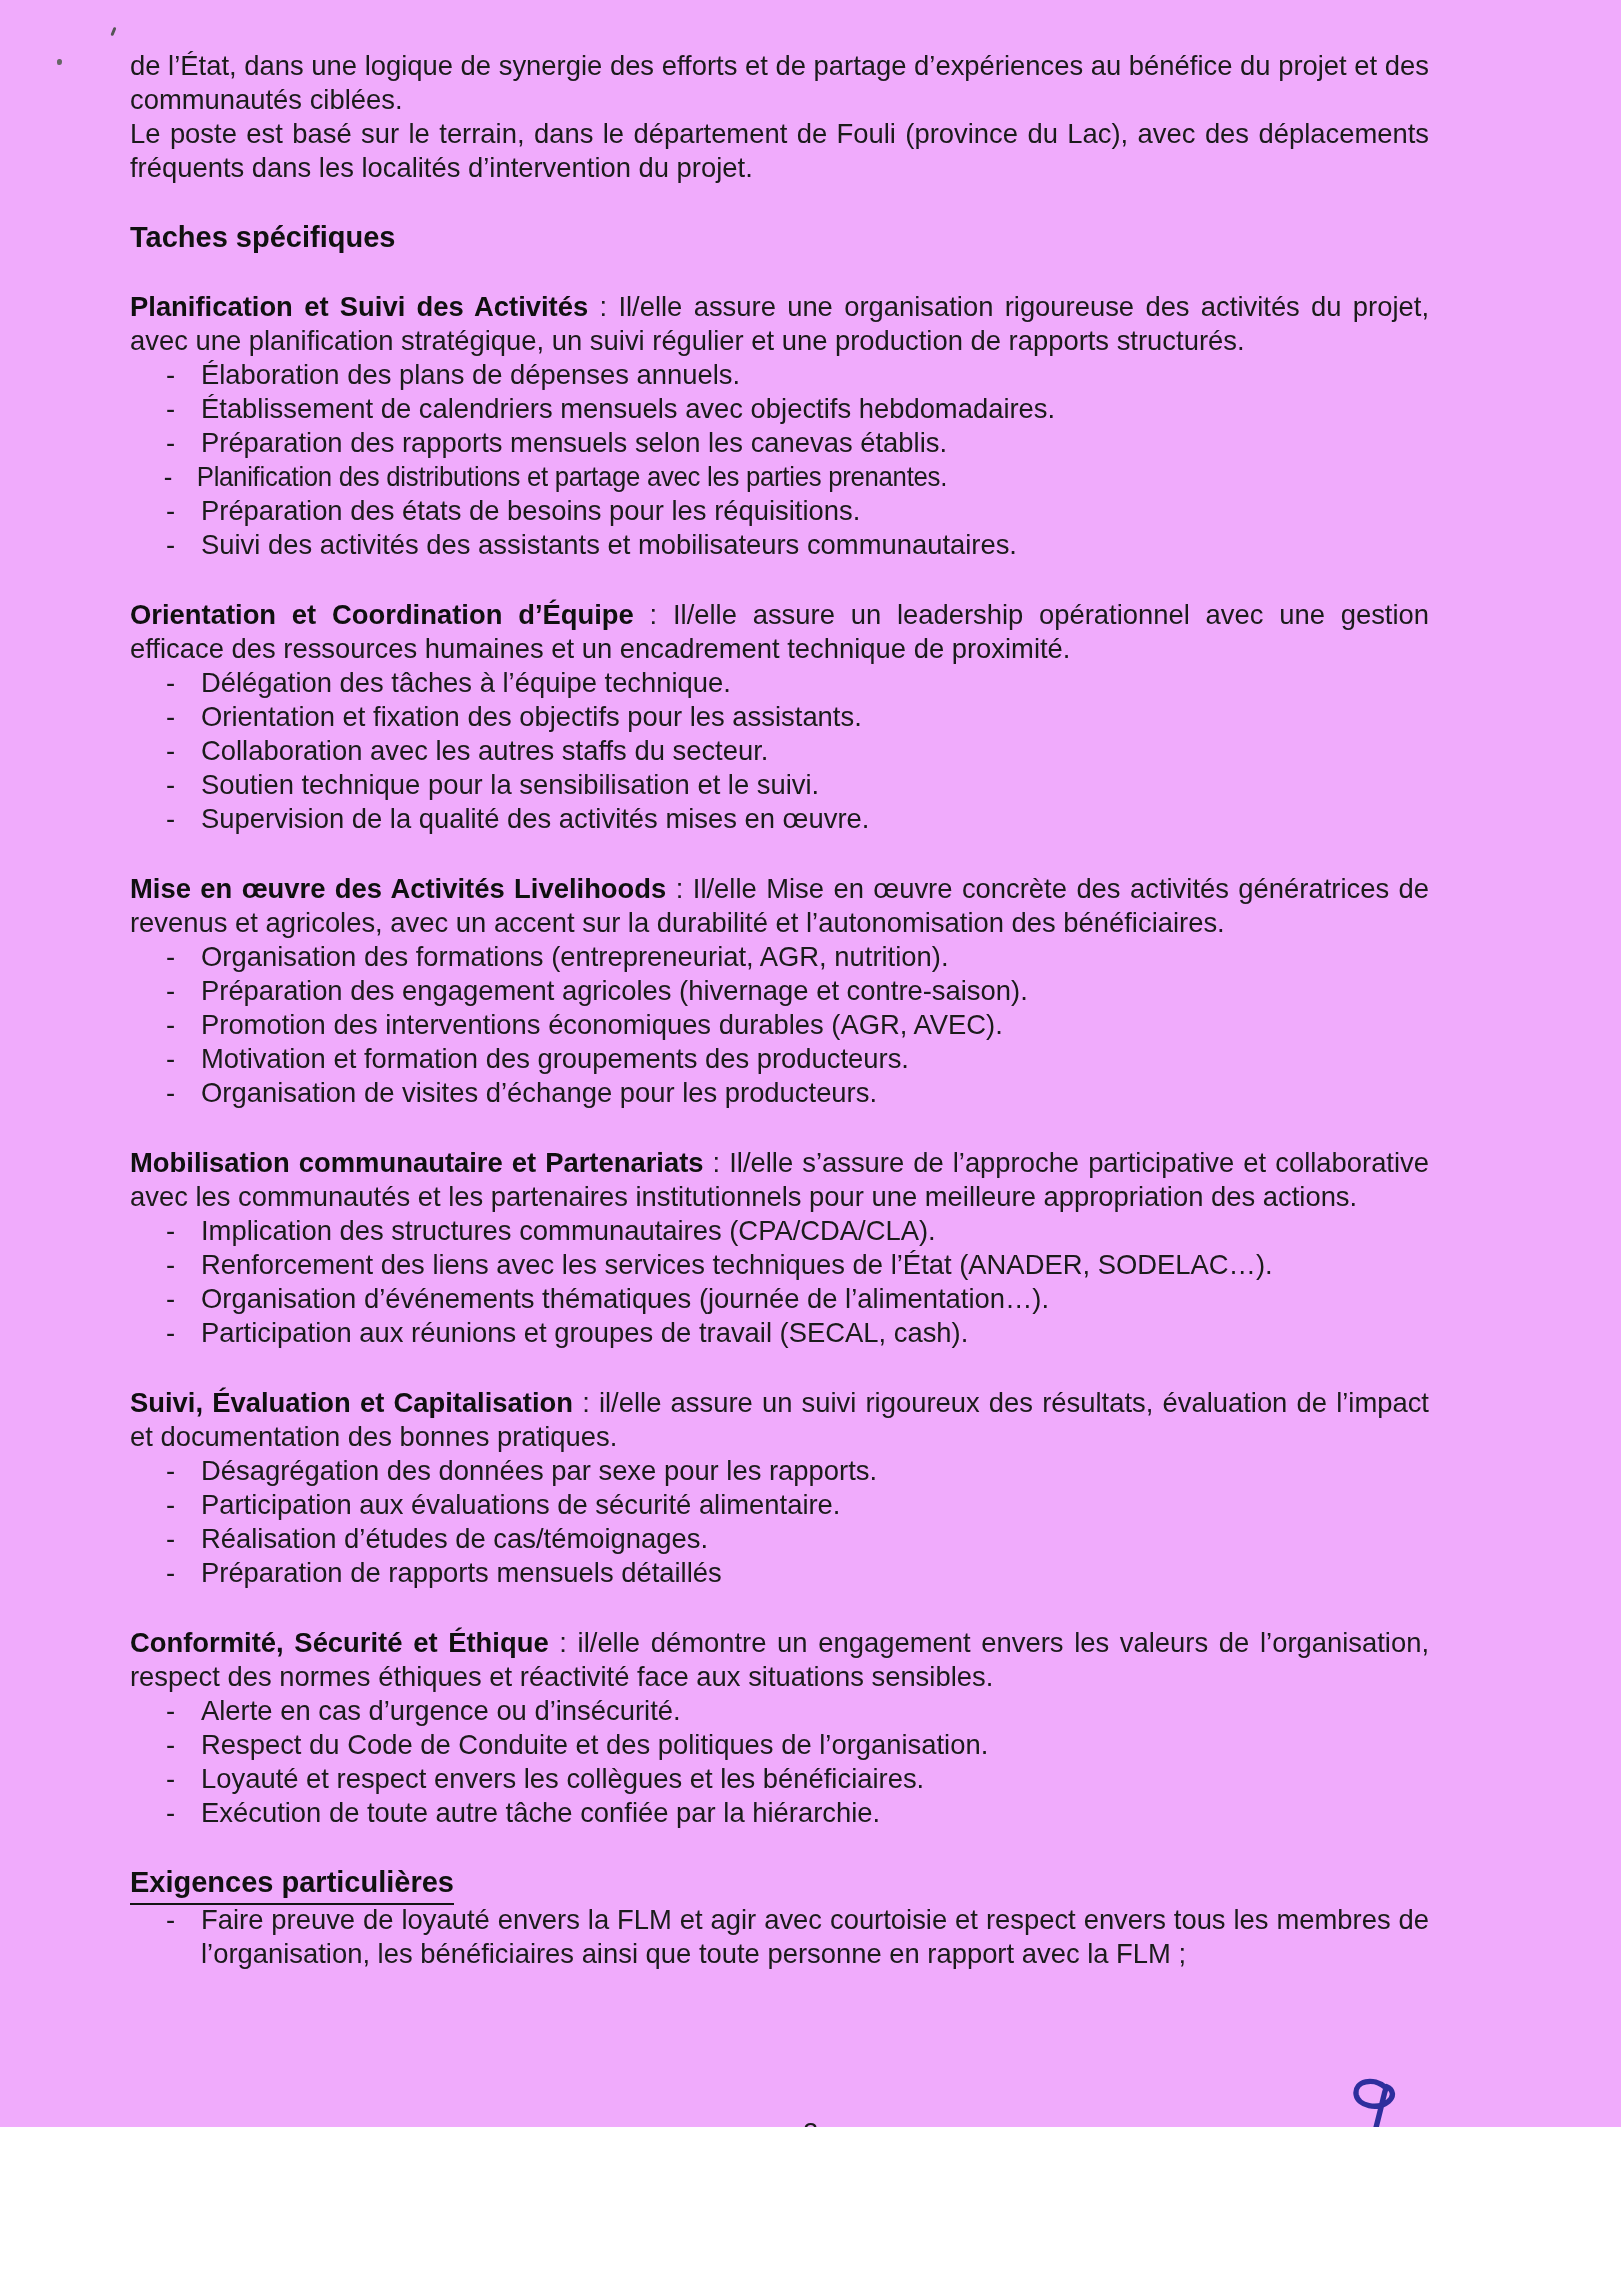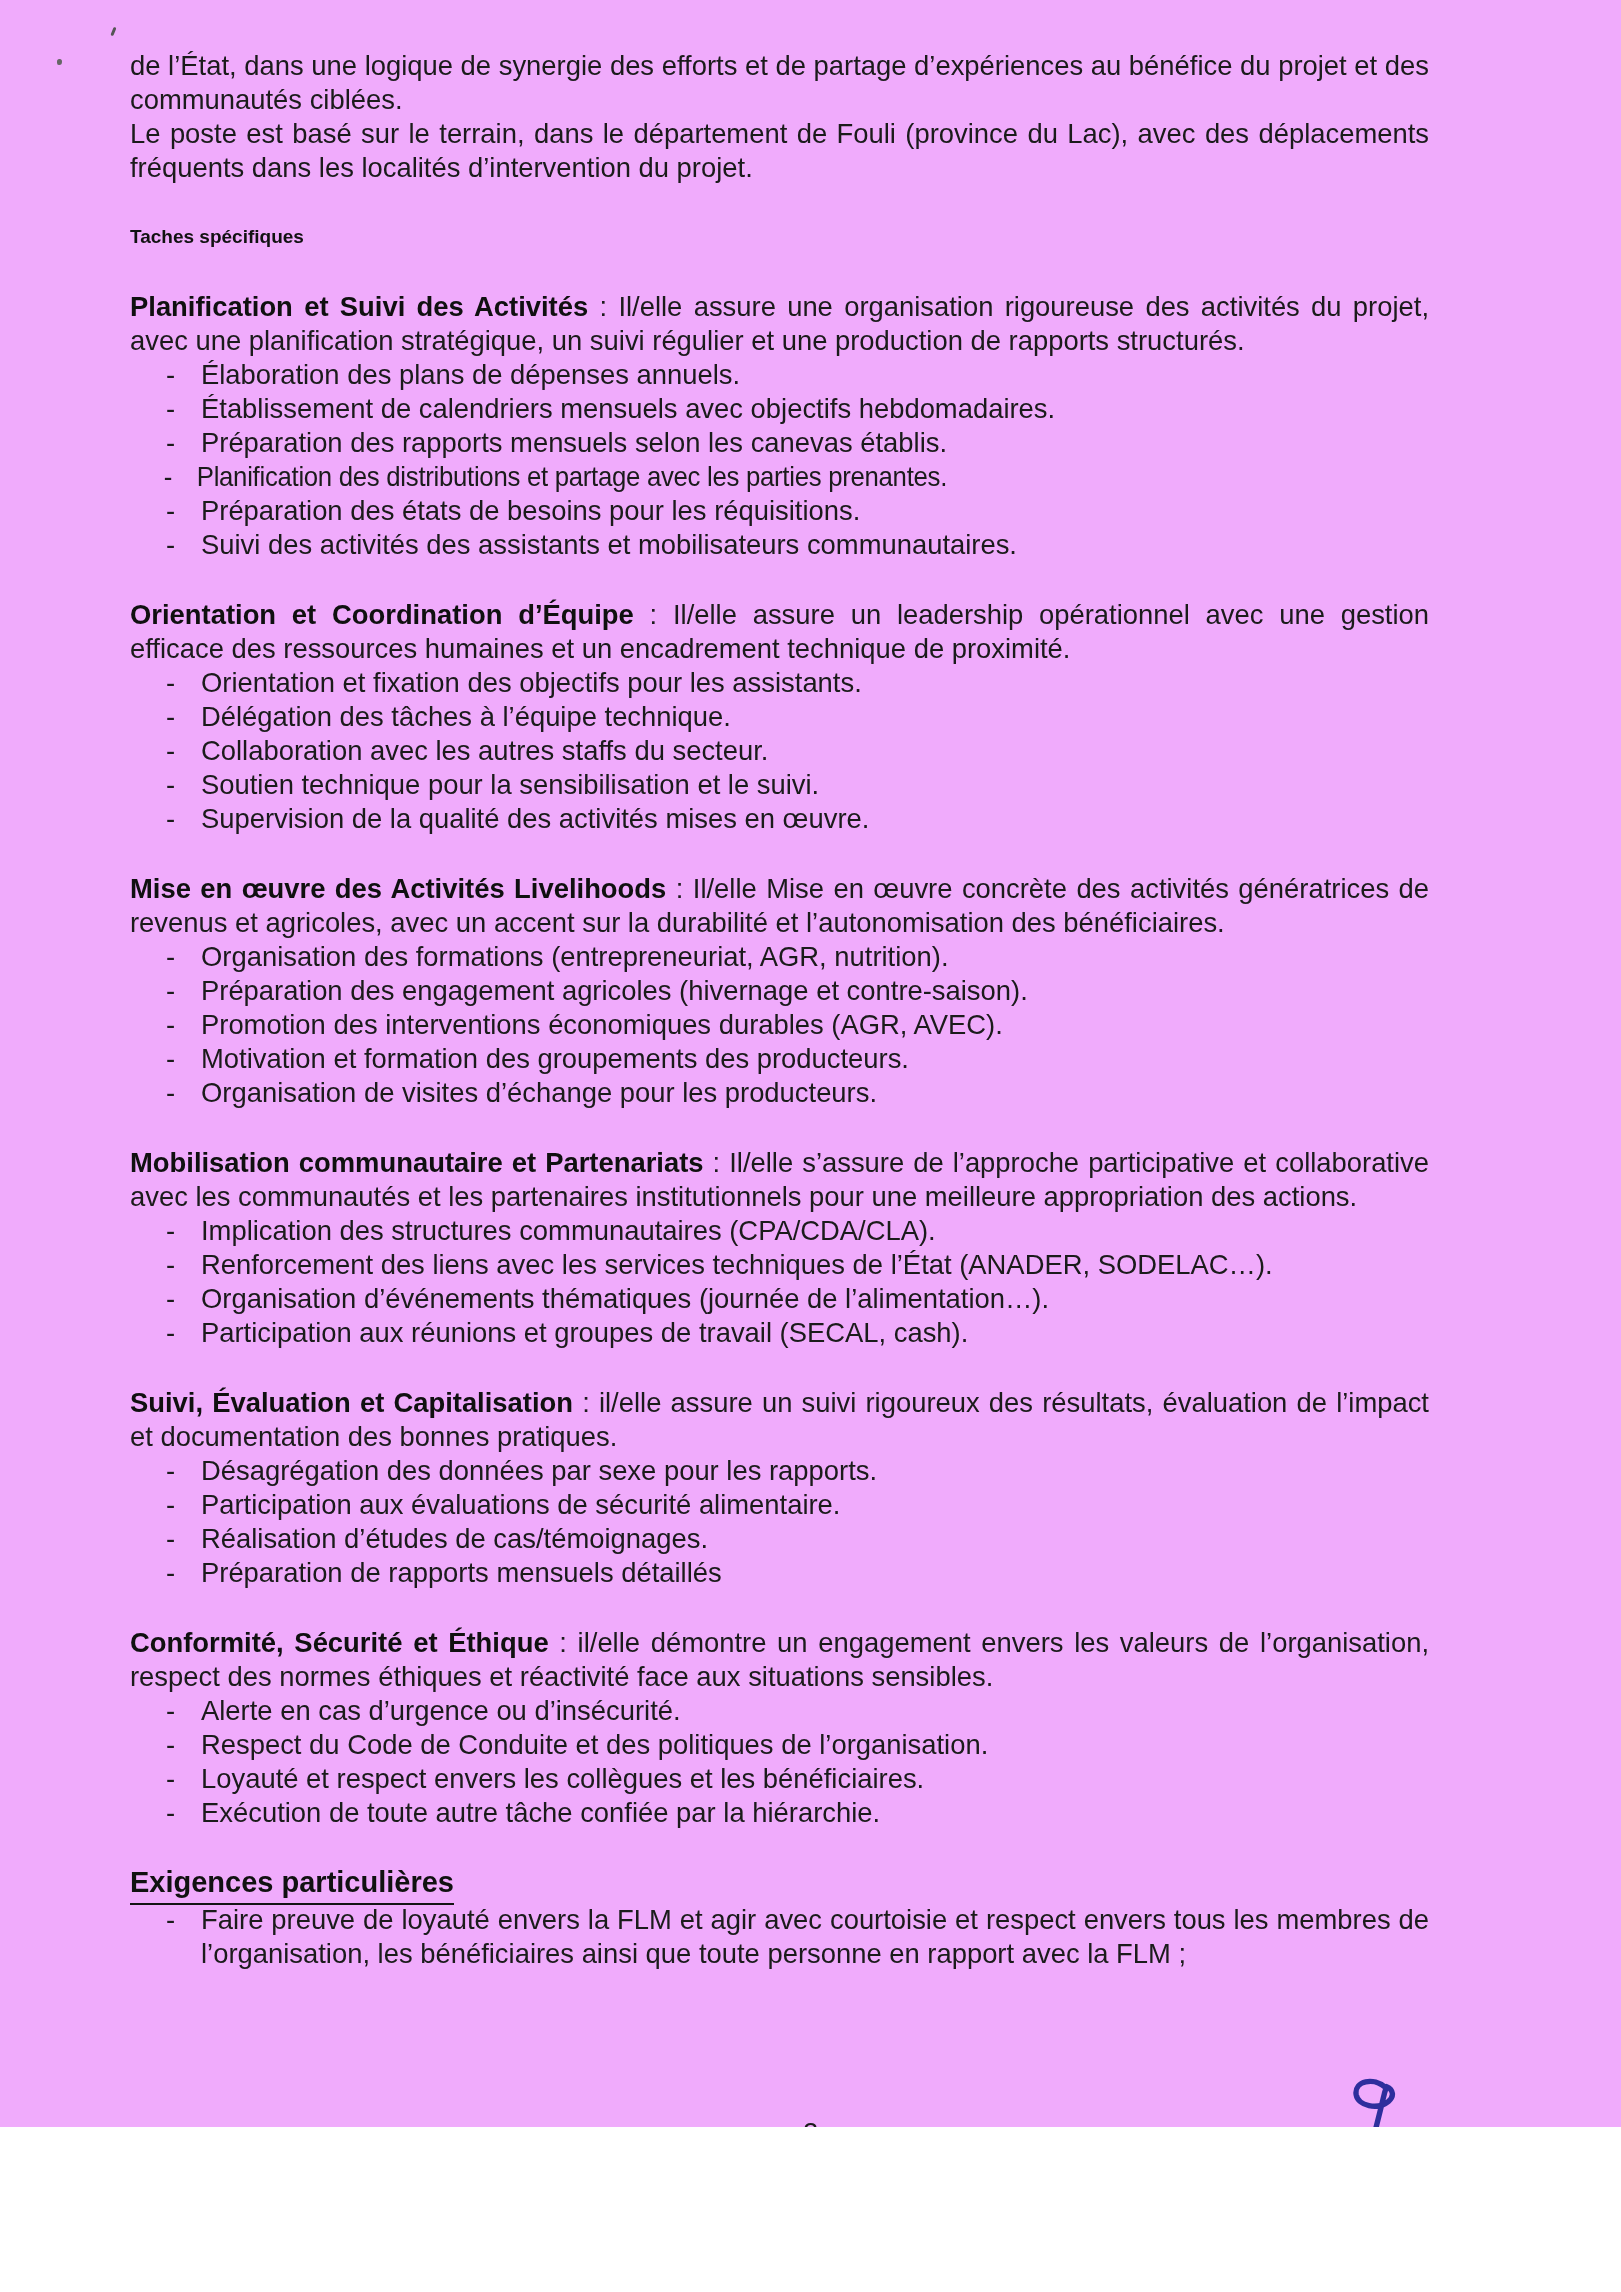--- a/index.html
+++ b/index.html
@@ -23,21 +23,21 @@
     width: 1299px;
     font-size: 27.4px;
     line-height: 34px;
   }
   .para {
     margin: 0;
     text-align: justify;
   }
   .tasks-heading {
     margin: 35px 0 27.4px 0;
-    font-size: 19px;
+    font-size: 29px;
     font-weight: bold;
     color: #111;
   }
   .task-section { margin-top: 36px; }
   .section-para { margin: 0; text-align: justify; }
   .sec-title { font-weight: bold; color: #101010; }
   .bullets {
     list-style: none;
     margin: 0;
     padding: 0;
@@ -134,22 +134,22 @@
         <li>Préparation des rapports mensuels selon les canevas établis.</li>
         <li class="condensed">Planification des distributions et partage avec les parties prenantes.</li>
         <li>Préparation des états de besoins pour les réquisitions.</li>
         <li>Suivi des activités des assistants et mobilisateurs communautaires.</li>
       </ul>
     </section>
 
     <section class="task-section">
       <p class="section-para"><strong class="sec-title">Orientation et Coordination d’Équipe</strong><span> : Il/elle assure un leadership opérationnel avec une gestion efficace des ressources humaines et un encadrement technique de proximité.</span></p>
       <ul class="bullets">
+        <li>Délégation des tâches à l’équipe technique.</li>
         <li>Orientation et fixation des objectifs pour les assistants.</li>
-        <li>Délégation des tâches à l’équipe technique.</li>
         <li>Collaboration avec les autres staffs du secteur.</li>
         <li>Soutien technique pour la sensibilisation et le suivi.</li>
         <li>Supervision de la qualité des activités mises en œuvre.</li>
       </ul>
     </section>
 
     <section class="task-section">
       <p class="section-para"><strong class="sec-title">Mise en œuvre des Activités Livelihoods</strong><span> : Il/elle Mise en œuvre concrète des activités génératrices de revenus et agricoles, avec un accent sur la durabilité et l’autonomisation des bénéficiaires.</span></p>
       <ul class="bullets">
         <li>Organisation des formations (entrepreneuriat, AGR, nutrition).</li>

